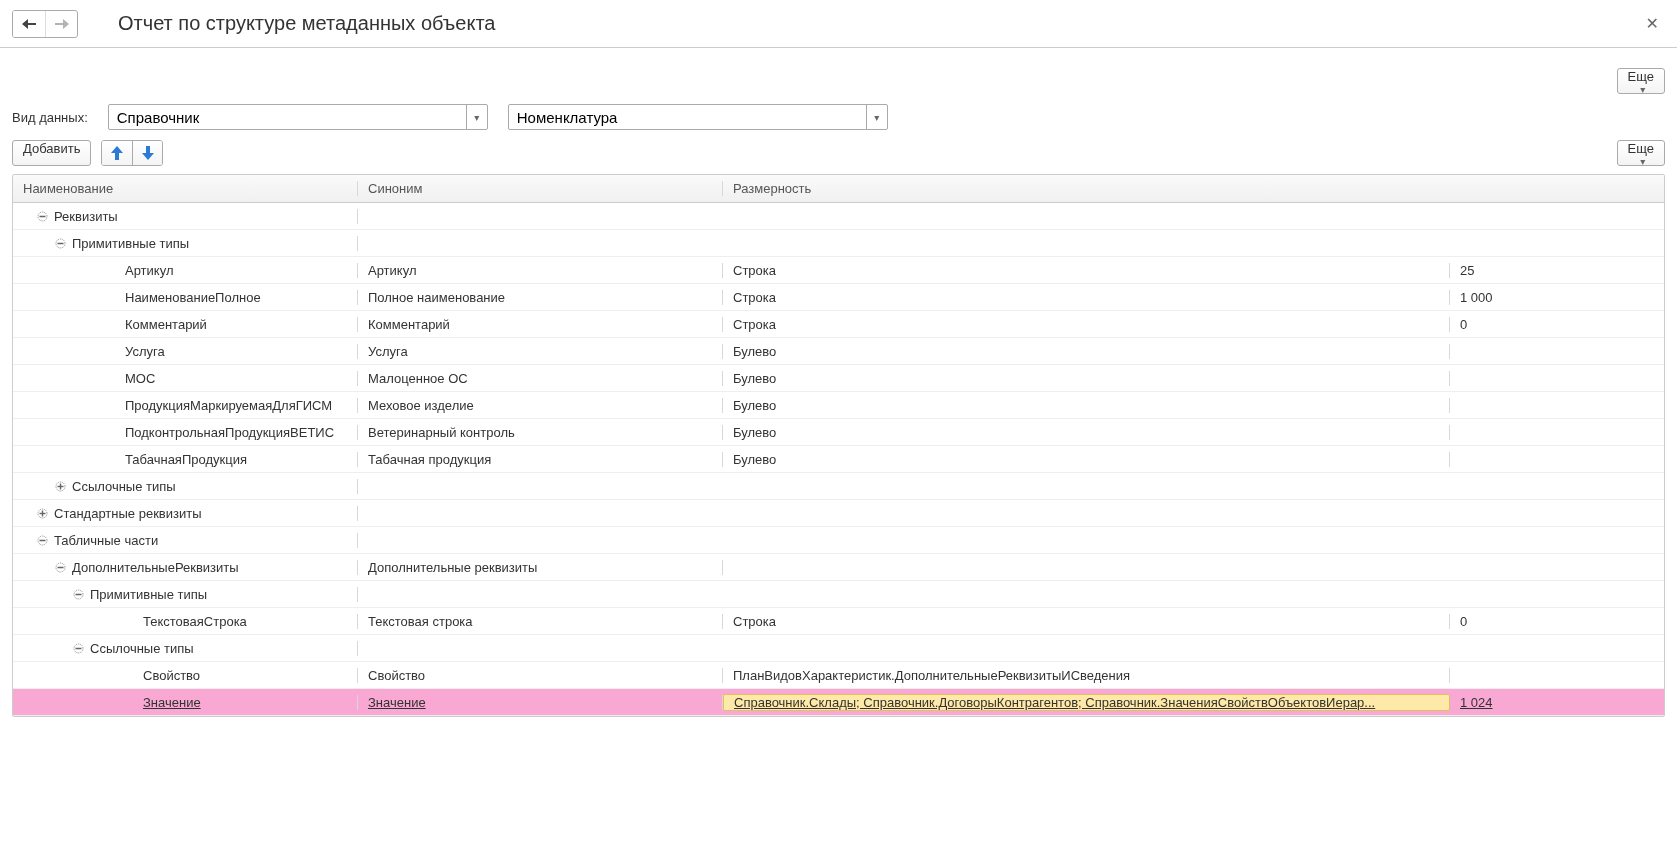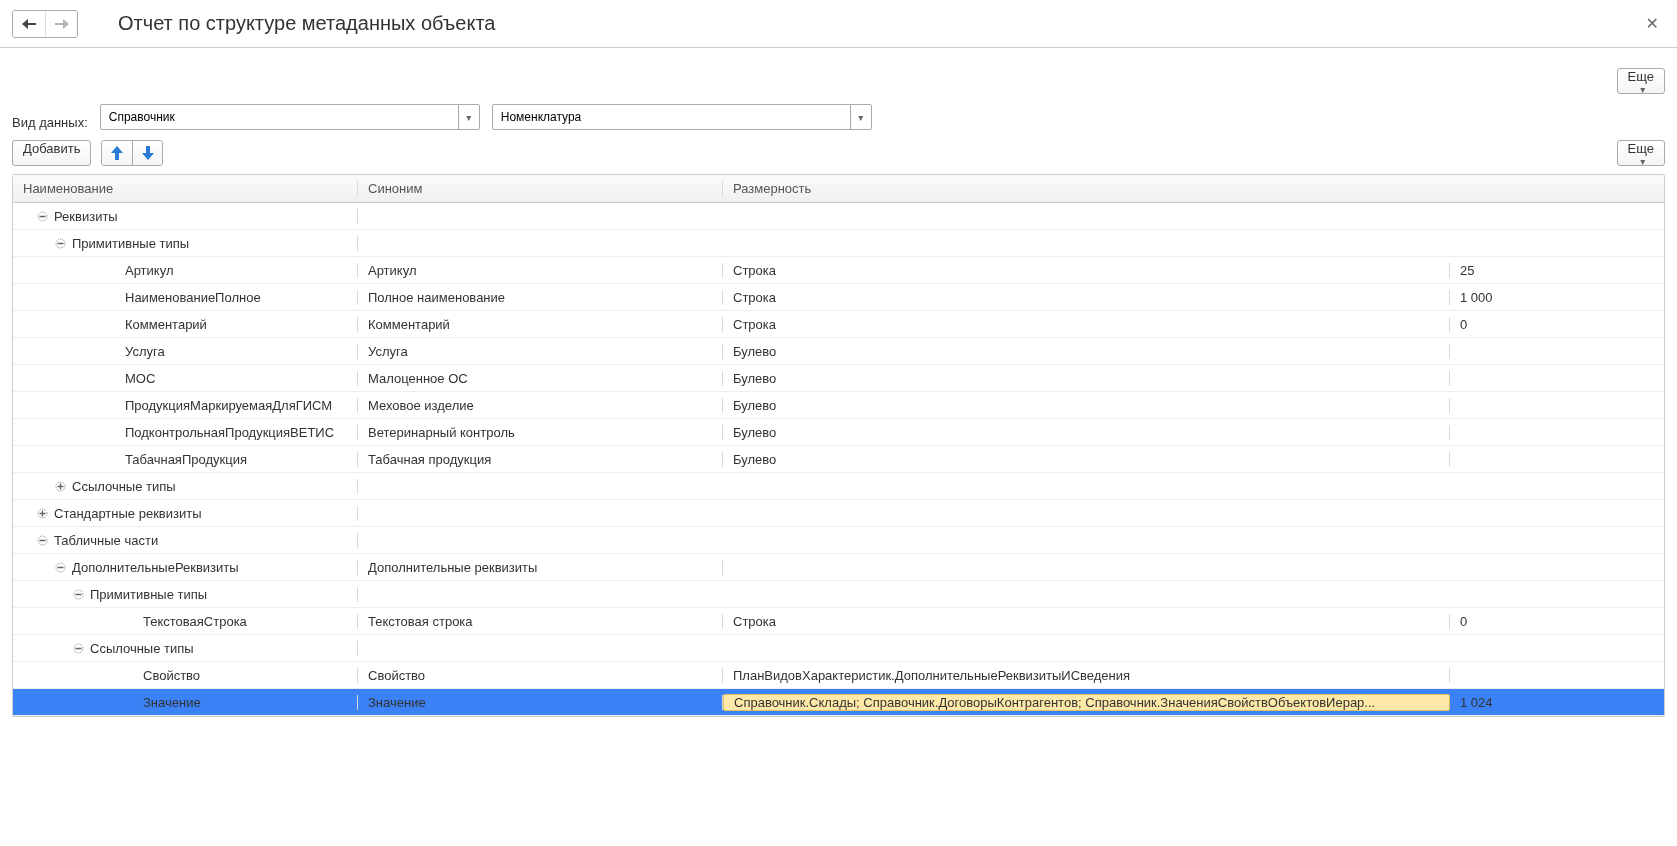--- a/index.html
+++ b/index.html
@@ -5,24 +5,24 @@
   * { box-sizing: border-box; }
   html, body { margin:0; padding:0; font-family: Arial, sans-serif; font-size:13px; color:#333; background:#fff; }
   .topbar { display:flex; align-items:center; height:48px; border-bottom:1px solid #ccc; padding:0 12px; gap:40px; }
   .nav-btns { display:flex; border:1px solid #aaa; border-radius:3px; overflow:hidden; }
   .nav-btn { width:32px; height:26px; display:flex; align-items:center; justify-content:center; background:#fff; cursor:pointer; }
   .nav-btn + .nav-btn { border-left:1px solid #aaa; }
   .nav-btn.disabled { opacity:.4; }
   .page-title { font-size:20px; color:#333; }
   .close-x { margin-left:auto; font-size:16px; color:#666; cursor:pointer; padding:6px; }
   .content { padding:10px 12px; }
-  .filter-row { display:flex; align-items:flex-end; gap:12px; margin-bottom:10px; }
+  .filter-row { display:flex; align-items:center; gap:20px; margin-bottom:10px; }
   .filter-label { color:#333; }
   .combo { display:flex; align-items:stretch; border:1px solid #aaa; border-radius:2px; height:26px; background:#fff; }
-  .combo input { border:none; outline:none; padding:0 8px; font-size:12px; width:100%; background:transparent; }
+  .combo input { border:none; outline:none; padding:0 8px; font-size:15px; width:100%; background:transparent; }
   .combo .dd { width:22px; display:flex; align-items:center; justify-content:center; border-left:1px solid #aaa; cursor:pointer; color:#666; font-size:10px; }
   .combo.c1 { width:380px; }
   .combo.c2 { width:380px; }
   .action-row { display:flex; align-items:center; gap:10px; margin-bottom:8px; }
   .btn { border:1px solid #aaa; border-radius:3px; background:linear-gradient(#fff,#f4f4f4); height:26px; display:flex; align-items:center; padding:0 10px; cursor:pointer; font-size:13px;flex-direction:column; }
   .btn-row-more { margin-left:auto; }
   .icon-btn-group { display:flex; border:1px solid #aaa; border-radius:3px; overflow:hidden; height:26px; }
   .icon-btn { width:30px; display:flex; align-items:center; justify-content:center; background:linear-gradient(#fff,#f4f4f4); cursor:pointer; }
   .icon-btn + .icon-btn { border-left:1px solid #aaa; }
   .top-more-row { display:flex; justify-content:flex-end; margin:10px 0; }
@@ -31,21 +31,21 @@
   .th { padding:0 10px; }
   .col-name { width:345px; border-right:1px solid #d8d8d8; }
   .col-syn { width:365px; border-right:1px solid #d8d8d8; }
   .col-type { flex:1; border-right:1px solid #d8d8d8; }
   .col-dim { width:214px; }
   .tbody { }
   .tr { display:flex; align-items:center; height:27px; border-bottom:1px solid #eee; }
   .tr .td { padding:0 10px; overflow:hidden; text-overflow:ellipsis; white-space:nowrap; }
   .td.col-name { display:flex; align-items:center; gap:6px; }
   .td.col-dim { text-align:left; }
-  .tr.sel { background:#3b82f6; }
+  .tr.sel { background:#f9a8d4;text-decoration:underline; }
   .tr.sel .td.col-type { background:#ffe9a8; border:1px solid #e0c060; border-radius:2px; }
   .expander { width:11px; height:11px; display:inline-flex; align-items:center; justify-content:center; cursor:pointer; }
   .expander svg { display:block; }
   .indent { display:inline-block; }
   .more-caret { margin-left:4px; font-size:10px; color:#666; }
 </style>
 </head>
 <body>
 
 <div class="topbar">

